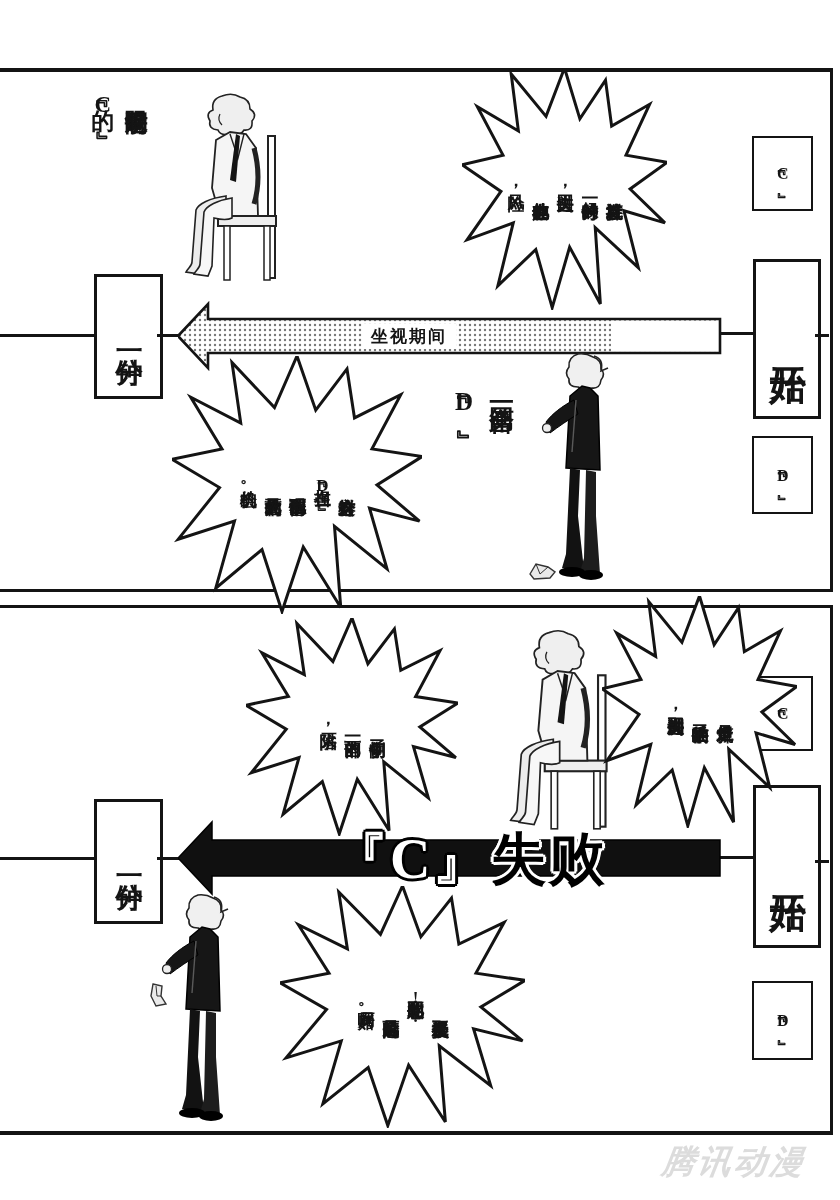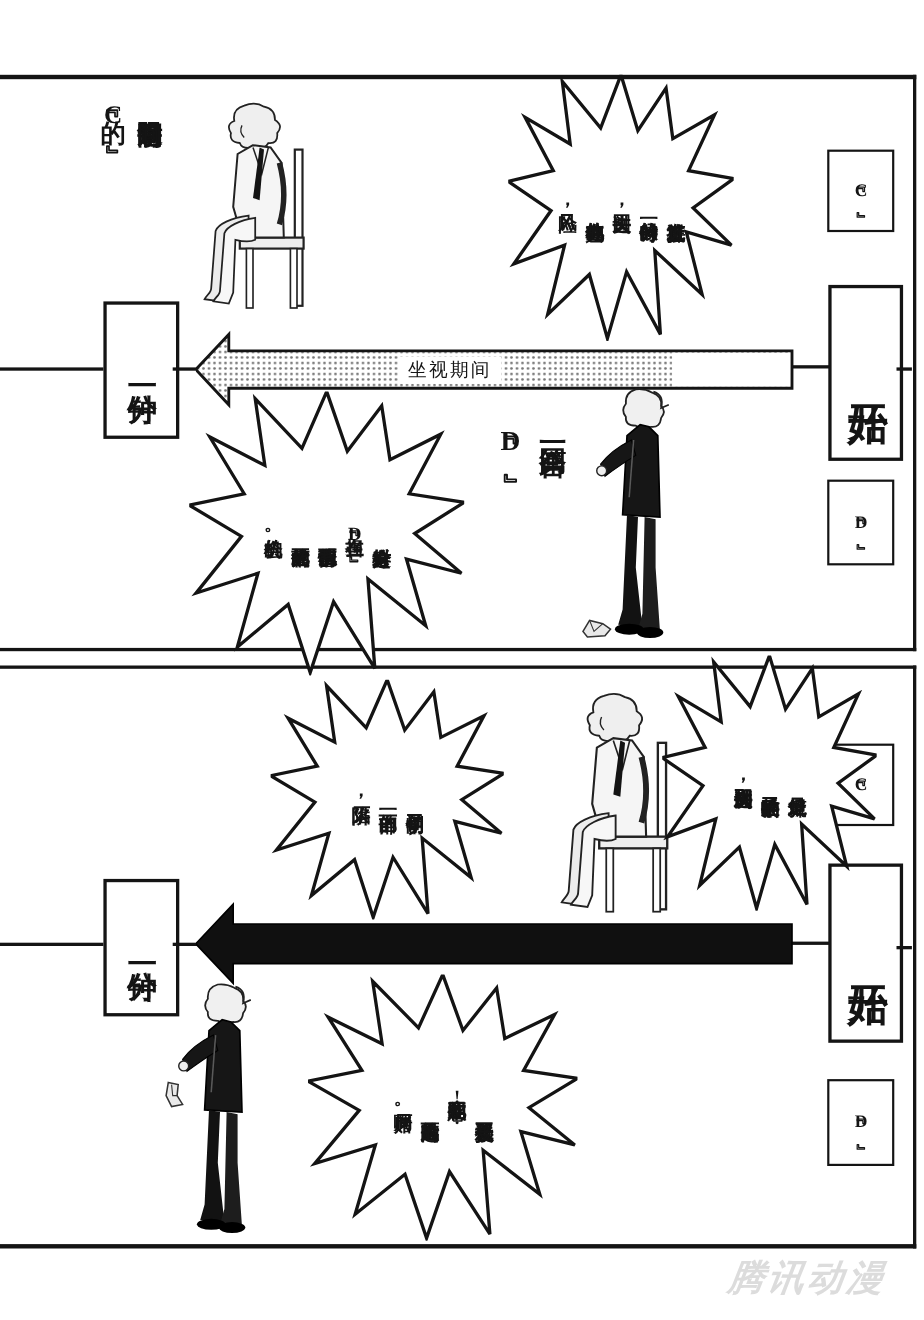--- a/index.html
+++ b/index.html
@@ -14,21 +14,21 @@
   .box .vtext{line-height:1.1;}
   .box-big{border-width:3px;}
   .burst{position:absolute;z-index:4;}
   .burst svg{position:absolute;inset:0;width:100%;height:100%;}
   .burst .btxt{position:absolute;inset:0;display:flex;align-items:center;justify-content:center;
                font-size:17px;line-height:1.45;text-align:center;}
   .figure{position:absolute;z-index:2;}
   .caption{position:absolute;z-index:2;font-size:23px;line-height:1.45;}
   .roundlbl{position:absolute;z-index:2;font-size:25px;line-height:1.5;}
   #arrow1-label{position:absolute;left:362px;top:324px;width:94px;z-index:3;background:#fff;
-                text-align:center;font-weight:normal;font-size:17px;letter-spacing:2px;padding:1px 0;}
+                text-align:center;font-weight:bold;font-size:17px;letter-spacing:2px;padding:1px 0;}
   #fail-text{position:absolute;left:332px;top:822px;z-index:5;font-weight:bold;font-size:56px;
              letter-spacing:2px;white-space:nowrap;}
   .out-black{color:#fff;text-shadow:-3px 0 #000,3px 0 #000,0 -3px #000,0 3px #000,-2px -2px #000,2px 2px #000,-2px 2px #000,2px -2px #000;}
   .out-white{color:#000;text-shadow:-3px 0 #fff,3px 0 #fff,0 -3px #fff,0 3px #fff,-2px -2px #fff,2px 2px #fff,-2px 2px #fff,2px -2px #fff;}
   #watermark{position:absolute;left:662px;top:1140px;z-index:2;font-family:"Liberation Sans","DejaVu Sans",sans-serif;
              font-weight:900;font-style:italic;font-size:33px;color:#dcdcdc;letter-spacing:3px;transform:skewX(-8deg);}
   svg{display:block;}
 </style>
 </head>
 <body>
@@ -186,20 +186,23 @@
     <span class="vtext" style="font-size:27px;">一分钟</span>
   </div>
   <div class="hline" style="left:0;top:857px;width:94px;"></div>
   <div class="hline" style="left:157px;top:857px;width:22px;"></div>
   <div class="hline" style="left:718px;top:856px;width:36px;"></div>
   <div class="hline" style="left:815px;top:860px;width:14px;"></div>
 
   <svg class="figure" style="left:178px;top:818px;z-index:2;" width="577" height="80" viewBox="0 0 577 80">
     <polygon points="0,40 34,4 34,22 542,22 542,58 34,58 34,76" fill="#101010" stroke="#000" stroke-width="1.5"></polygon>
   </svg>
+  <div id="fail-text">
+    <span class="out-black">『C』</span><span class="out-white">失败</span>
+  </div>
 
   <svg class="figure" style="left:158px;top:888px;" width="105" height="240" viewBox="0 0 105 238">
     <path d="M40,6 q-10,3 -9,13 q-5,6 0,12 q-1,8 9,8 q6,4 14,1 q8,1 9,-8 q5,-6 0,-11 q1,-9 -8,-12 q-7,-4 -15,-3 z" fill="#f0f0f0" stroke="#222" stroke-width="1.6"></path>
     <path d="M56,8 q10,3 7,15 l7,-3" fill="none" stroke="#222" stroke-width="1.6"></path>
     <path d="M44,38 L32,48 L28,120 L62,122 L60,48 L52,40 Z" fill="#161616" stroke="#000" stroke-width="1.5"></path>
     <path d="M36,52 C24,58 14,66 8,74 L12,85 C20,79 30,72 40,66 Z" fill="#161616" stroke="#000"></path>
     <circle cx="9" cy="80" r="4.5" fill="#eee" stroke="#222" stroke-width="1.3"></circle>
     <path d="M38,52 L34,104" stroke="#5a5a5a" stroke-width="1.4" fill="none"></path>
     <path d="M32,120 L28,206 L24,220 L46,222 L40,168 L42,122 Z" fill="#121212"></path>
     <path d="M48,122 L46,210 L42,224 L62,226 L58,168 L58,124 Z" fill="#1d1d1d"></path>

